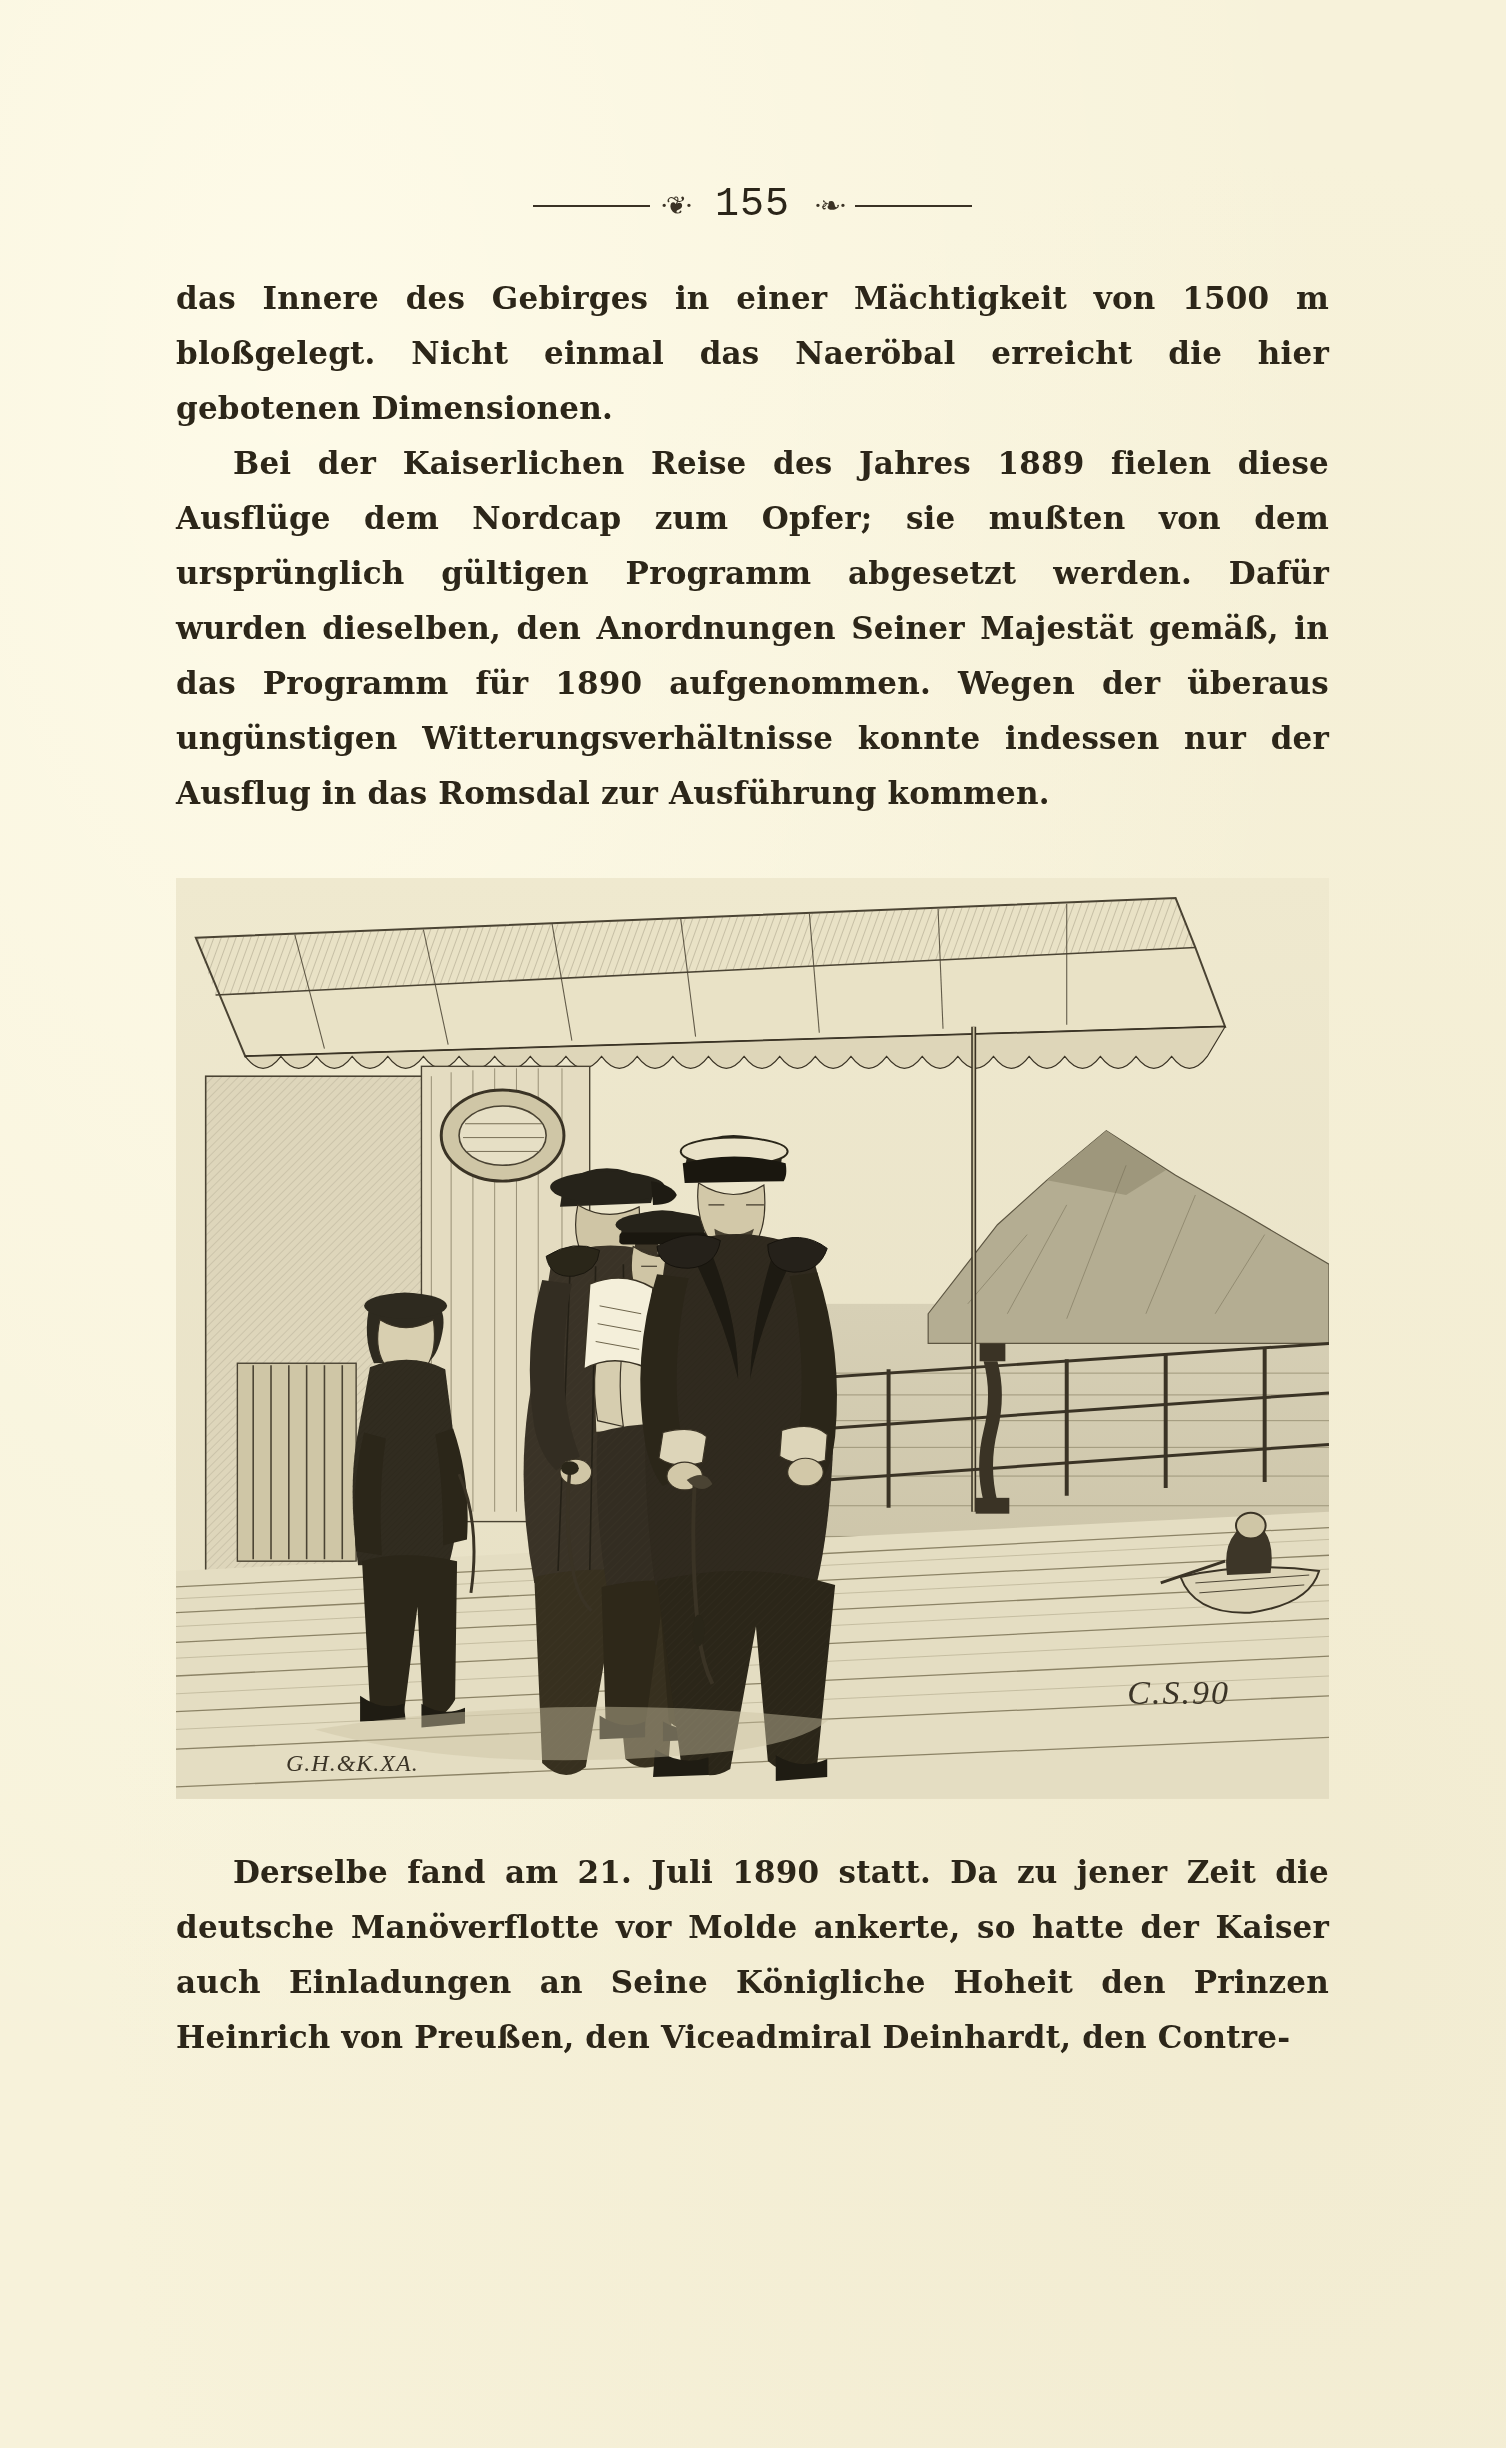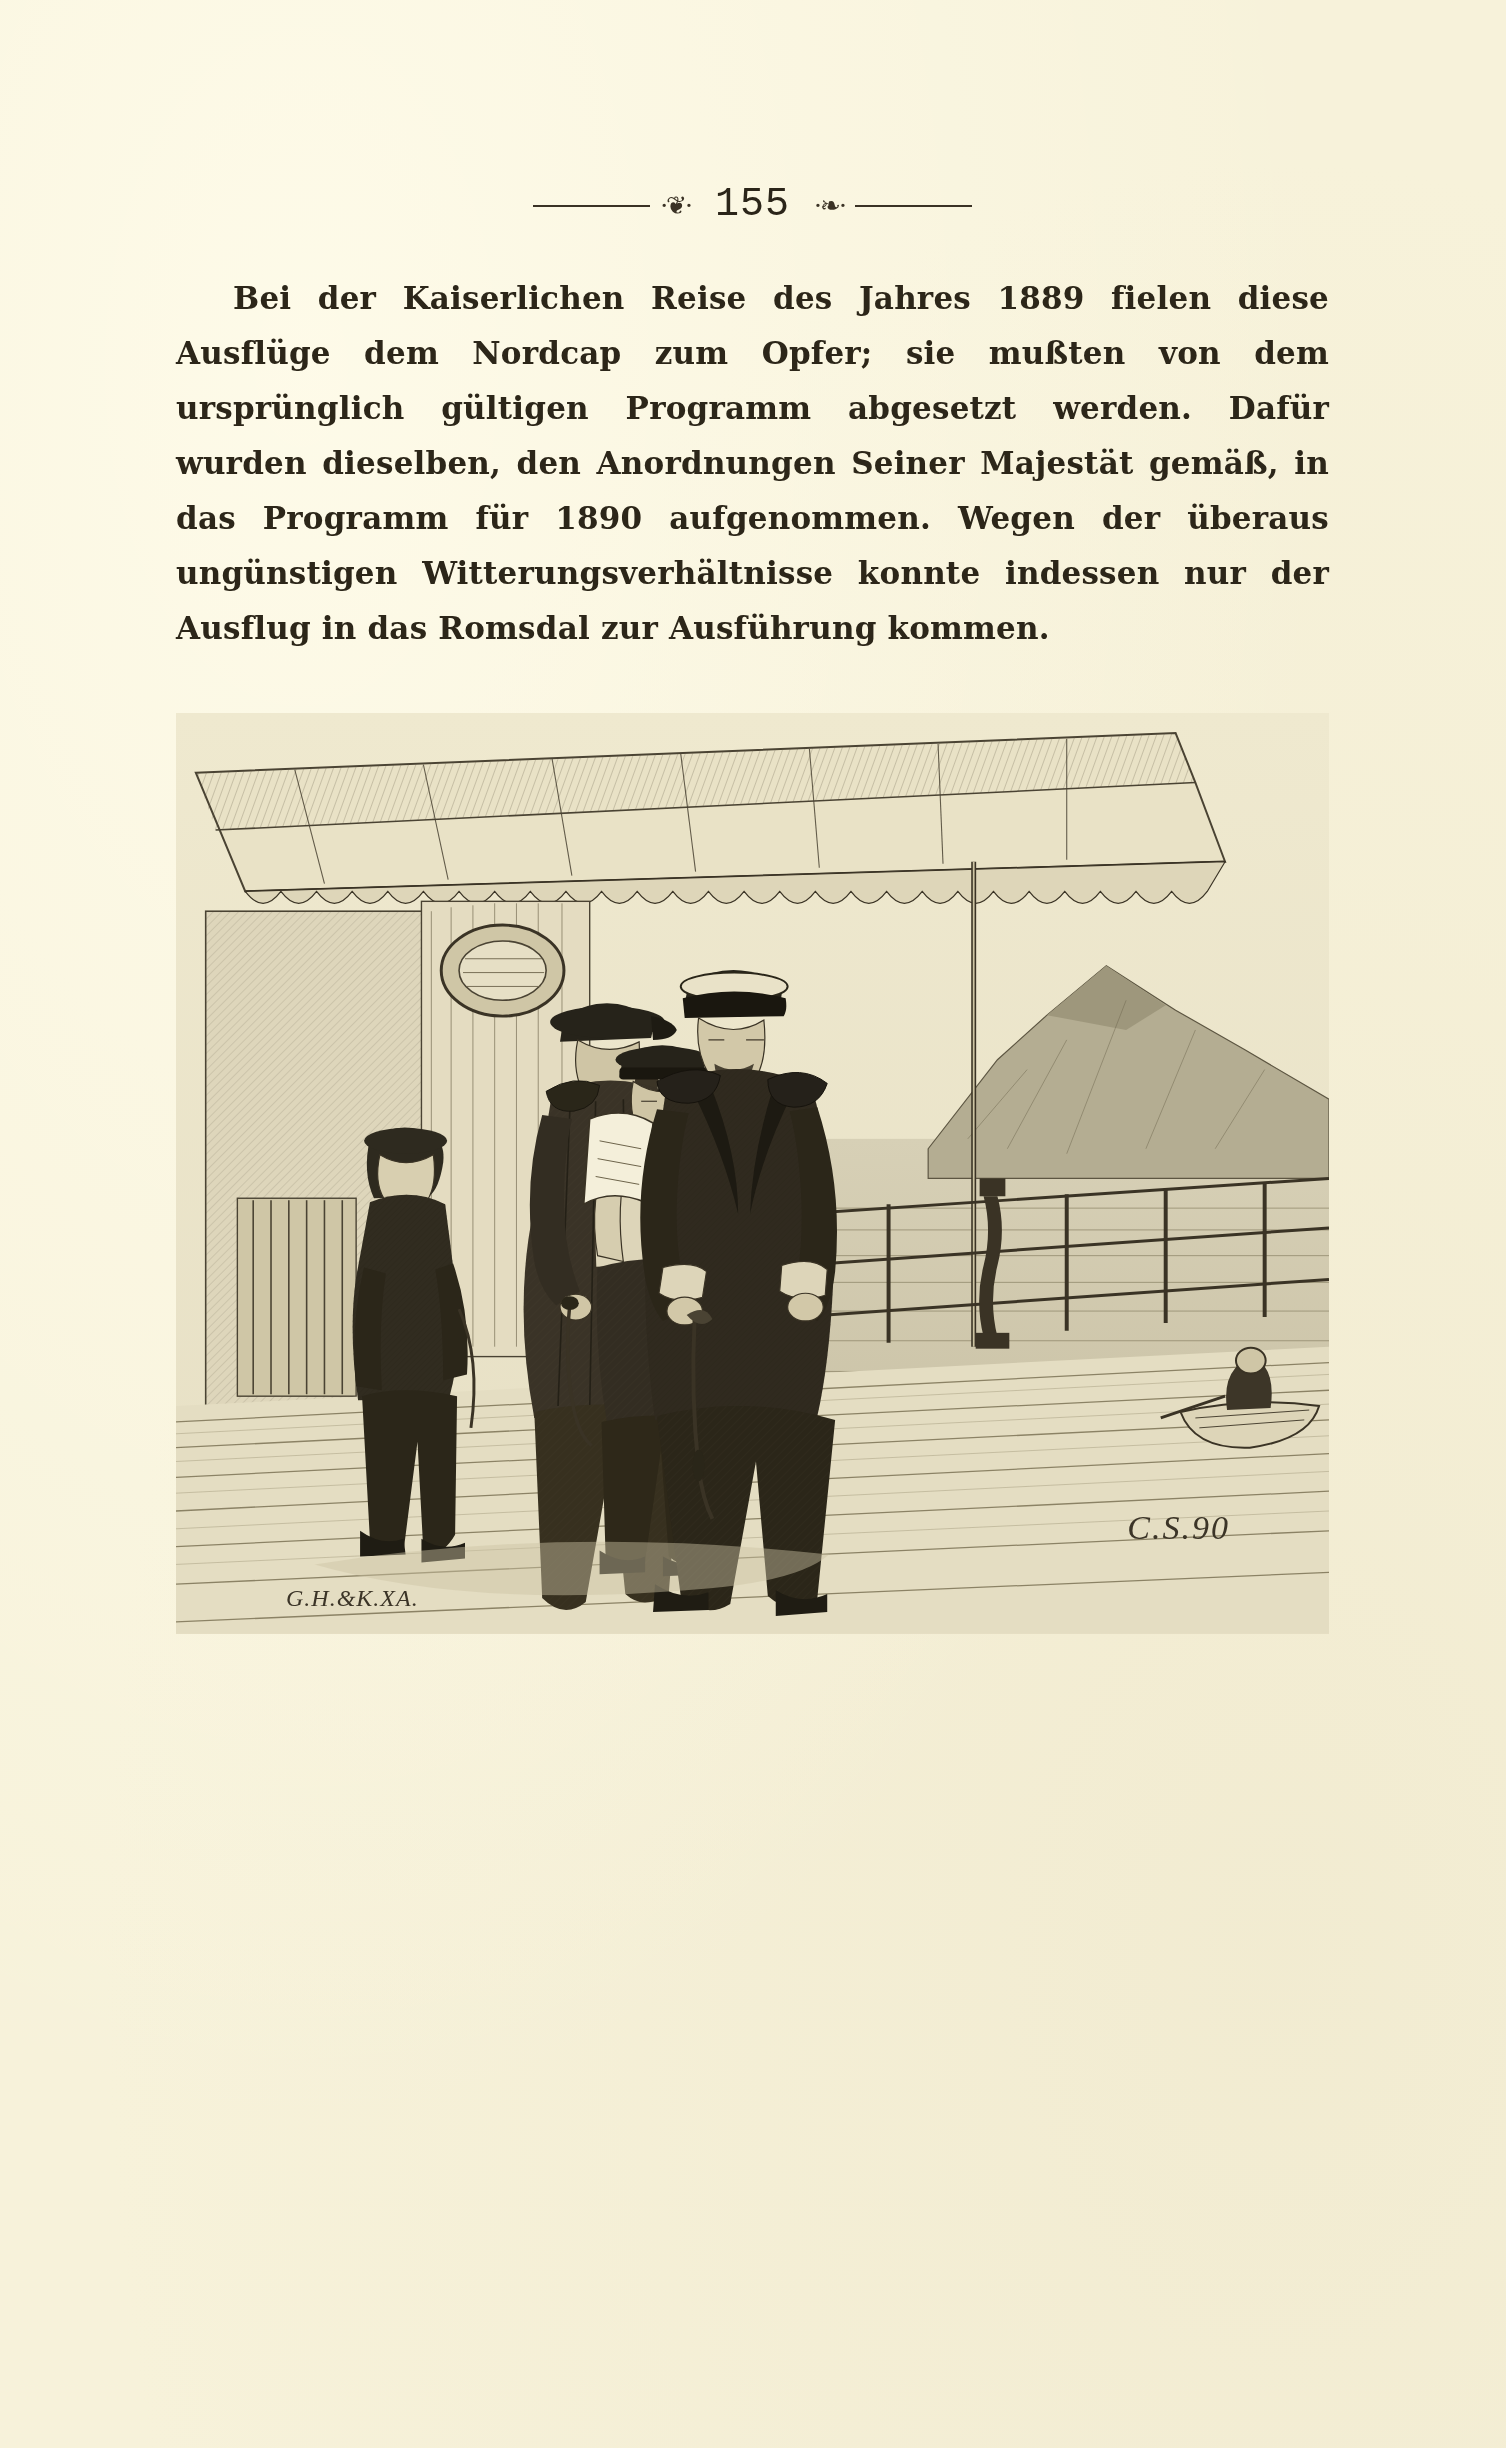--- a/index.html
+++ b/index.html
@@ -120,20 +120,21 @@
 
     <div class="page-header">
       <span class="rule left"></span>
       <span class="orn">·❦·</span>
       <span class="folio">155</span>
       <span class="orn">·❧·</span>
       <span class="rule right"></span>
     </div>
 
     <div class="text-block-top">
+      <p class="para">das Innere des Gebirges in einer Mächtigkeit von 1500 m bloßgelegt. Nicht einmal das Naeröbal erreicht die hier gebotenen Dimensionen.</p>
       <p class="para indent">Bei der Kaiserlichen Reise des Jahres 1889 fielen diese Ausflüge dem Nordcap zum Opfer; sie mußten von dem ursprünglich gültigen Programm abgesetzt werden. Dafür wurden dieselben, den Anordnungen Seiner Majestät gemäß, in das Programm für 1890 aufgenommen. Wegen der überaus ungünstigen Witterungsverhältnisse konnte indessen nur der Ausflug in das Romsdal zur Ausführung kommen.</p>
     </div>
 
     <div class="plate-wrap">
       <div class="plate">
         <svg width="1153" height="921" viewBox="0 0 1165 930" xmlns="http://www.w3.org/2000/svg">
           <defs>
             <linearGradient id="sky" x1="0" y1="0" x2="0" y2="1">
               <stop offset="0%" stop-color="#efe9cf"></stop>
               <stop offset="100%" stop-color="#e6dfc4"></stop>
@@ -403,16 +404,19 @@
 
           <path d="M140 860 q250 -40 520 -10 q-30 26 -120 34 q-240 22 -400 -24 Z" fill="#cdc4a4" opacity="0.45"></path>
         </svg>
         <span class="sig-left">G.H.&amp;K.XA.</span>
         <span class="sig-right">C.S.90</span>
       </div>
     </div>
 
     <div class="caption-gap"></div>
 
+    <div>
+      <p class="para indent">Derselbe fand am 21. Juli 1890 statt. Da zu jener Zeit die deutsche Manöverflotte vor Molde ankerte, so hatte der Kaiser auch Einladungen an Seine Königliche Hoheit den Prinzen Heinrich von Preußen, den Viceadmiral Deinhardt, den Contre-</p>
+    </div>
 
   </div>
 </div>
 
 
 </body></html>

